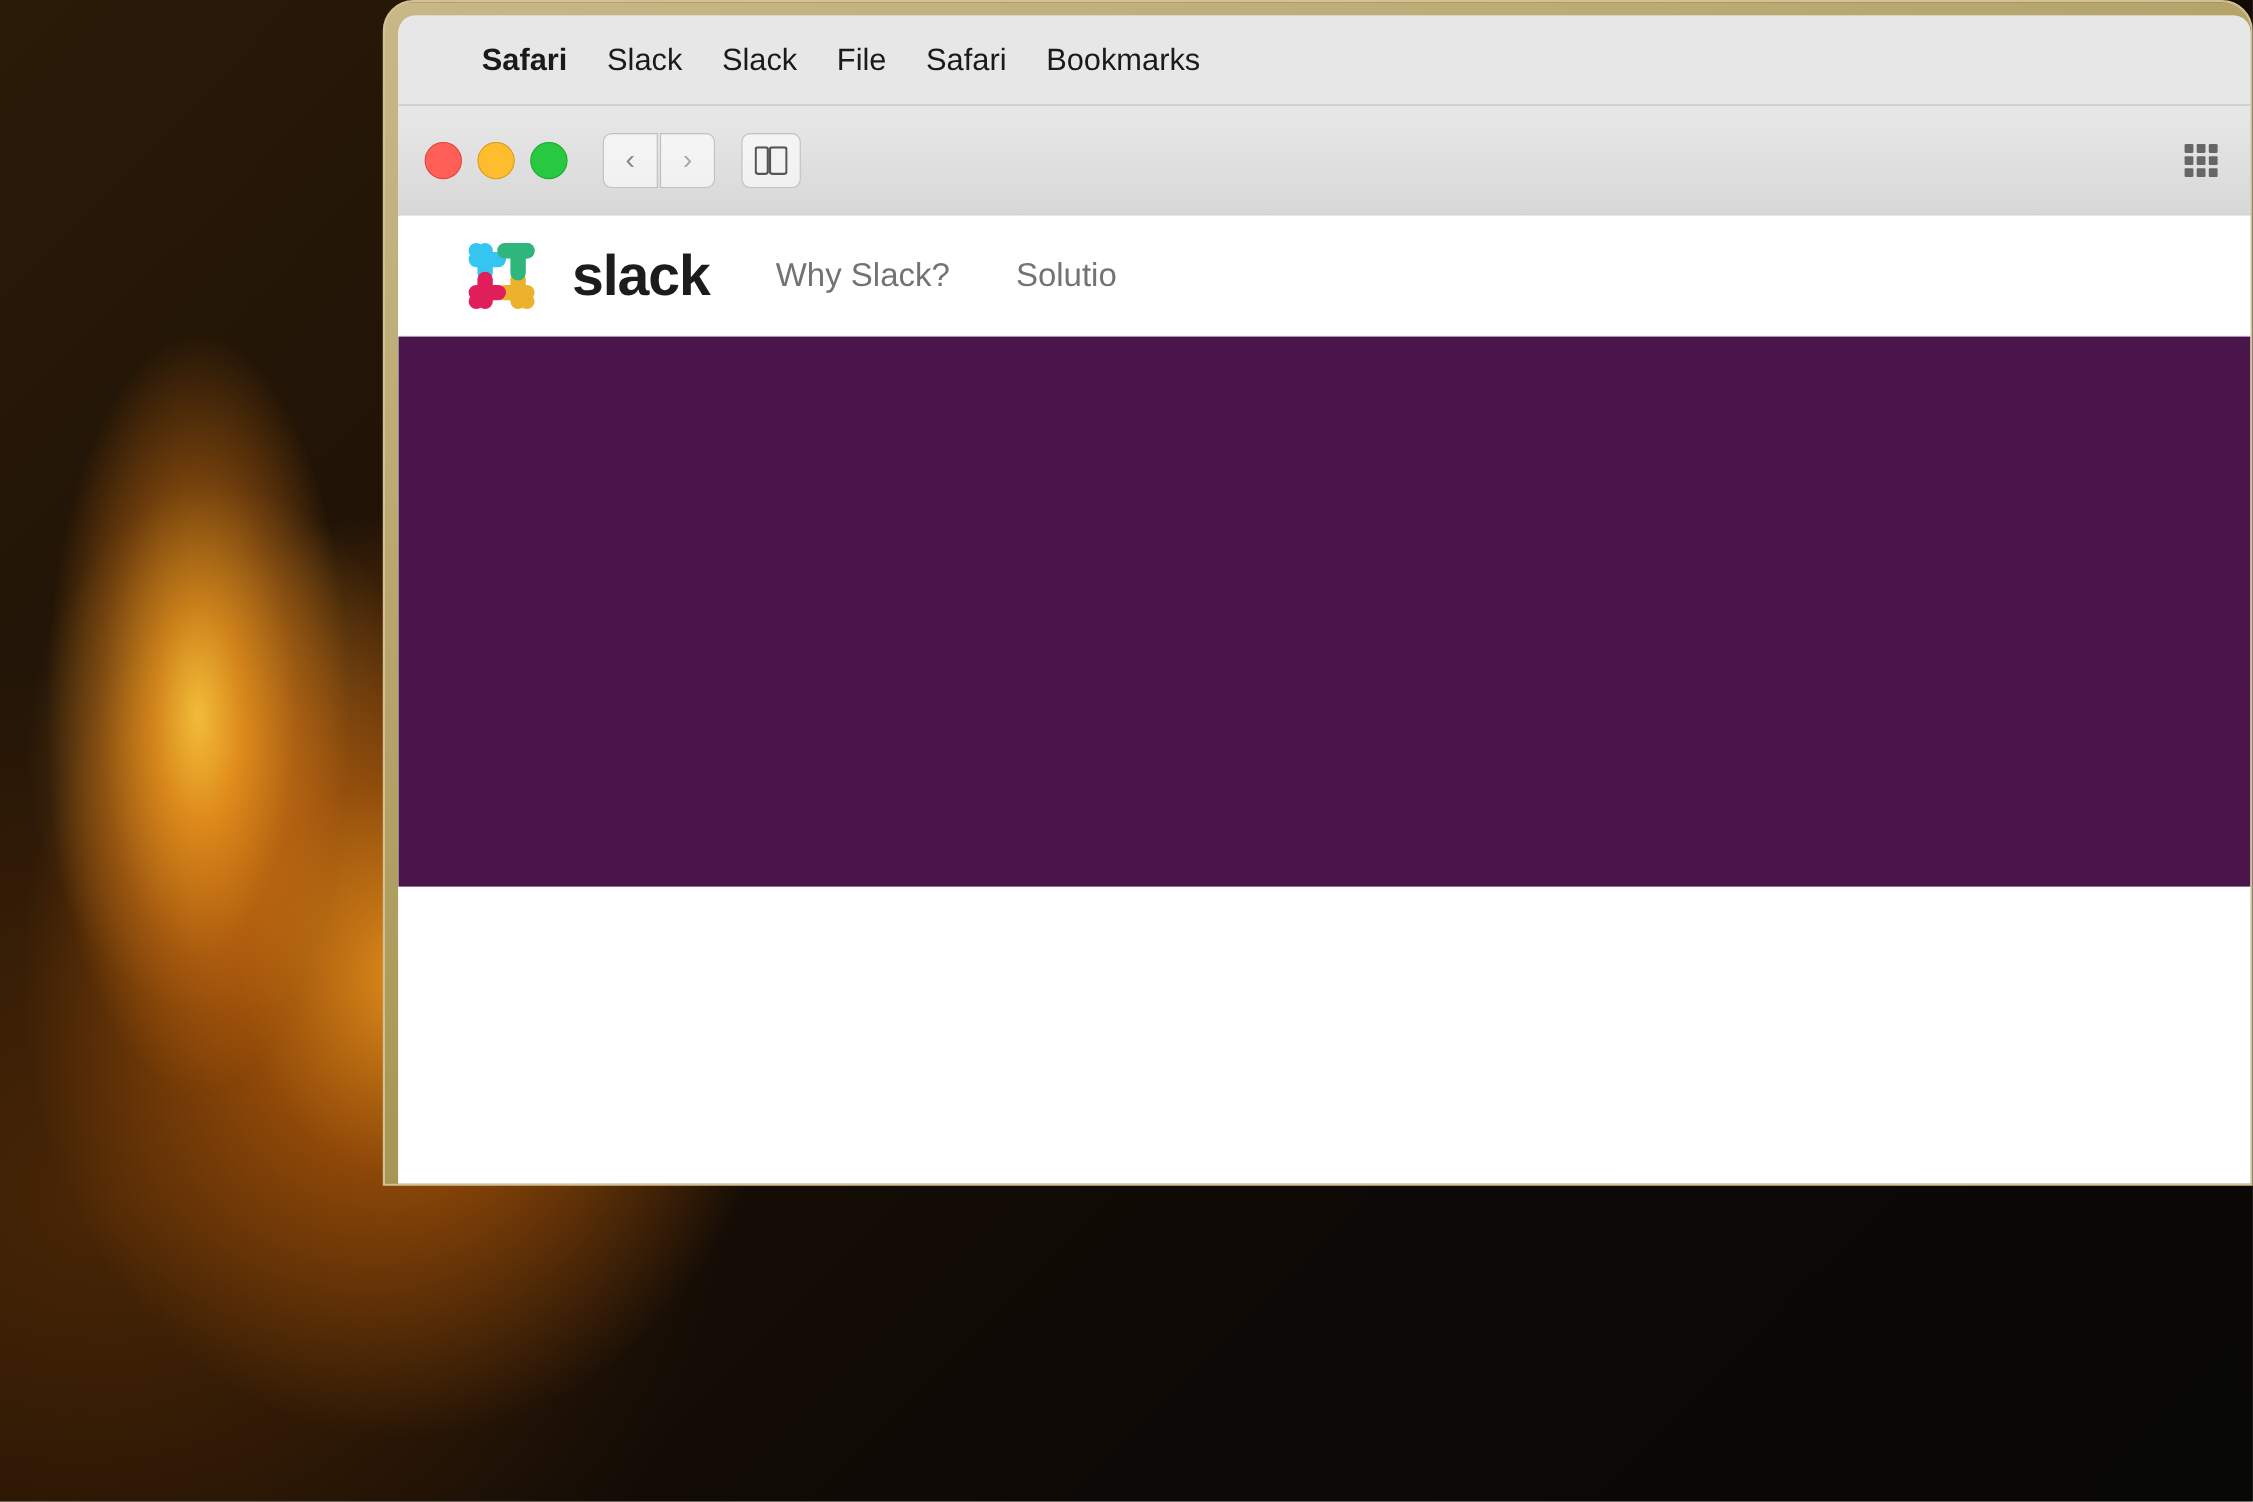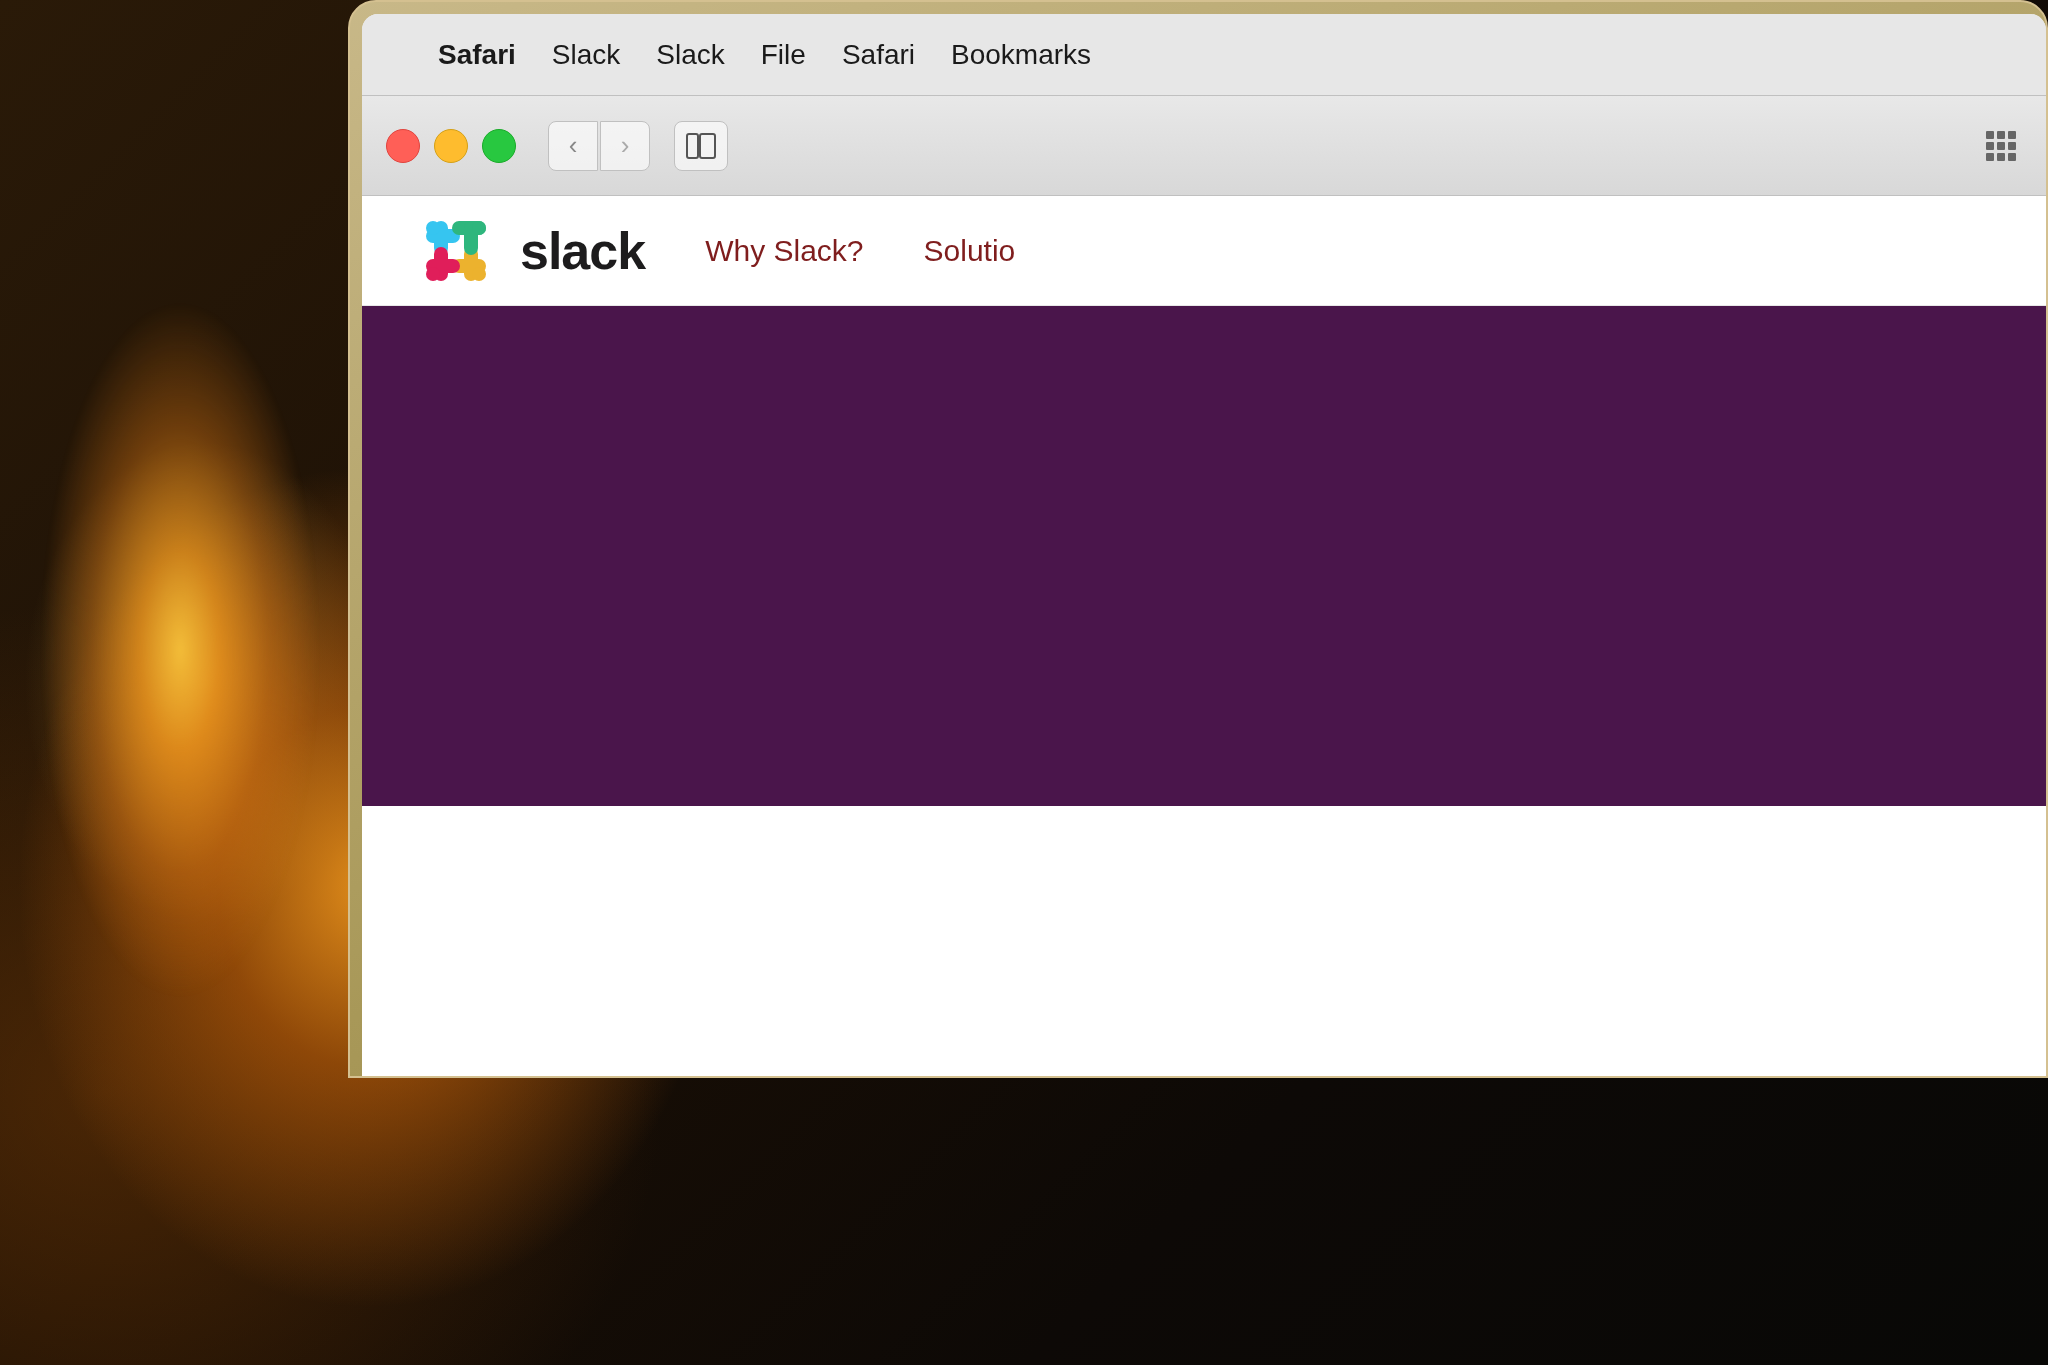--- a/index.html
+++ b/index.html
@@ -256,21 +256,21 @@
 
     .slack-nav-text {
       font-size: 52px;
       font-weight: 700;
       color: #1d1c1d;
       letter-spacing: -1px;
     }
 
     .slack-nav-link {
       font-size: 30px;
-      color: #7f1d1d;
+      color: #737373;
       font-weight: 400;
       white-space: nowrap;
     }
 
     
     .slack-hero {
       width: 100%;
       height: 500px;
       background: #4a154b;
     }

